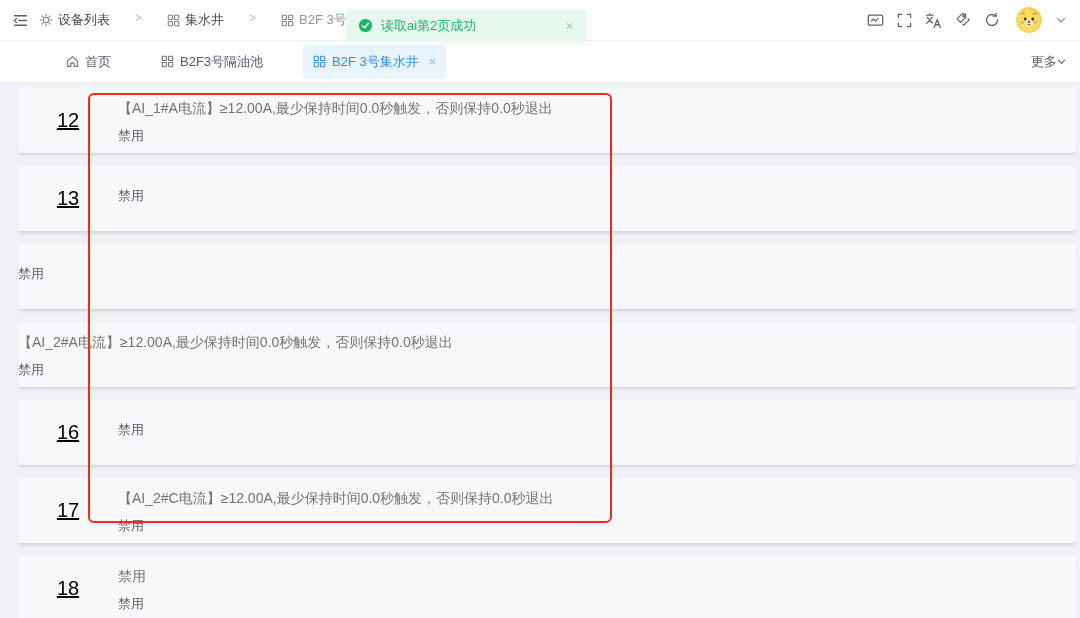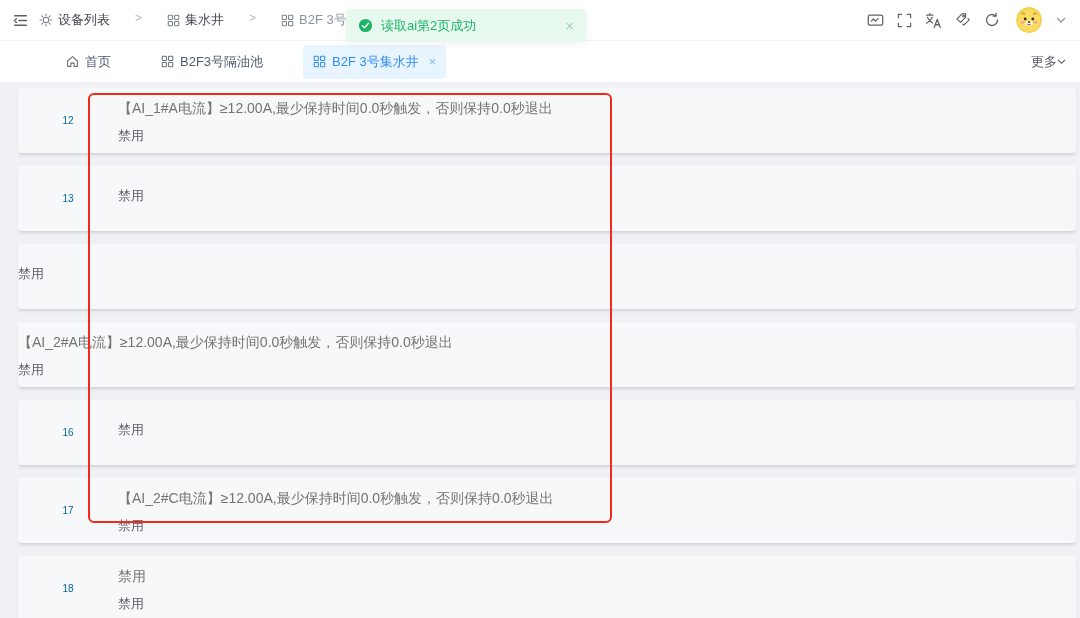--- a/index.html
+++ b/index.html
@@ -49,21 +49,21 @@
     font-size:13px;color:#55585e;cursor:pointer;}
   
   .content{position:absolute;top:82px;left:0;right:0;bottom:0;
     padding:6px 4px 0 18px;overflow:hidden;box-sizing:border-box;}
   .card{
     height:65px;background:#f7f8fa;border-radius:4px;margin-bottom:13px;
     box-shadow:0 3px 3px -1px rgba(150,156,168,.35);
     display:flex;box-sizing:border-box;
   }
   .num{width:100px;display:flex;align-items:center;justify-content:center;
-    color:#0369a1;font-size:10px;flex:none;}
+    color:#000000;font-size:20px;flex:none;text-decoration:underline;}
   .cbody{padding-top:12px;min-width:0;}
   .rule{font-size:14px;color:#737373;white-space:nowrap;}
   .status{margin-top:9px;font-size:13px;color:#5c6066;}
   
   .annotation{
     position:absolute;left:88px;top:93px;width:524px;height:430px;
     border:2px solid #f12a1c;border-radius:6px;z-index:9;pointer-events:none;
     box-sizing:border-box;
   }
 </style>

